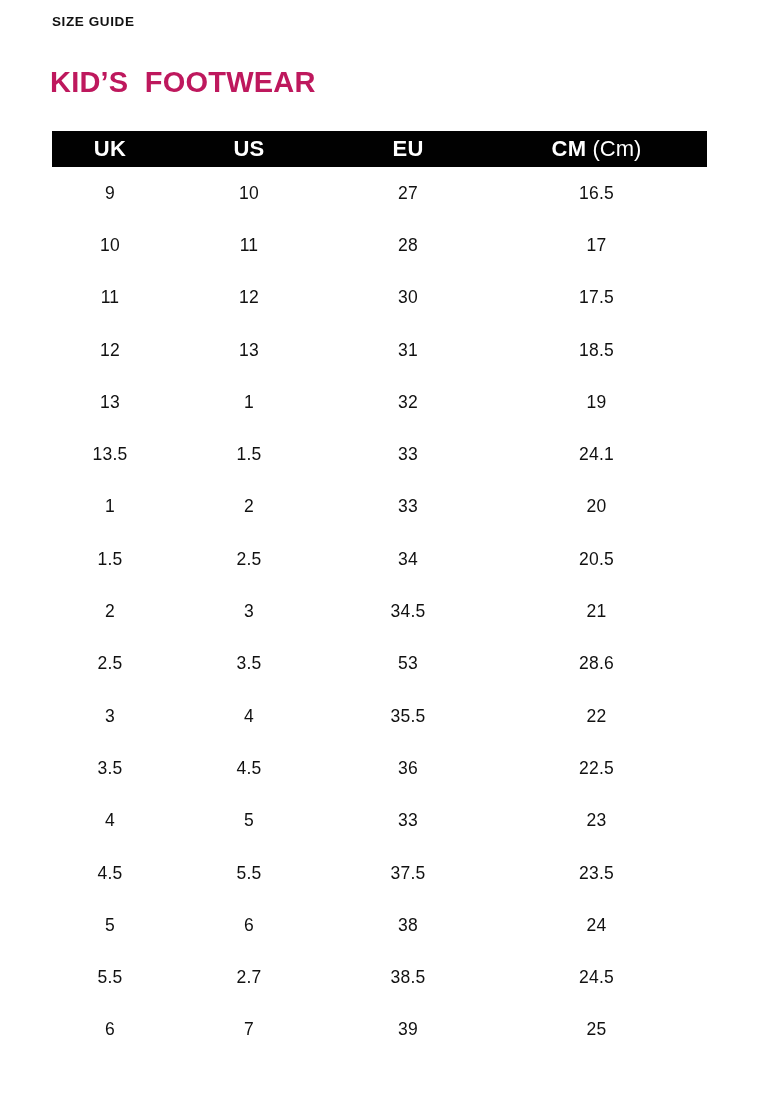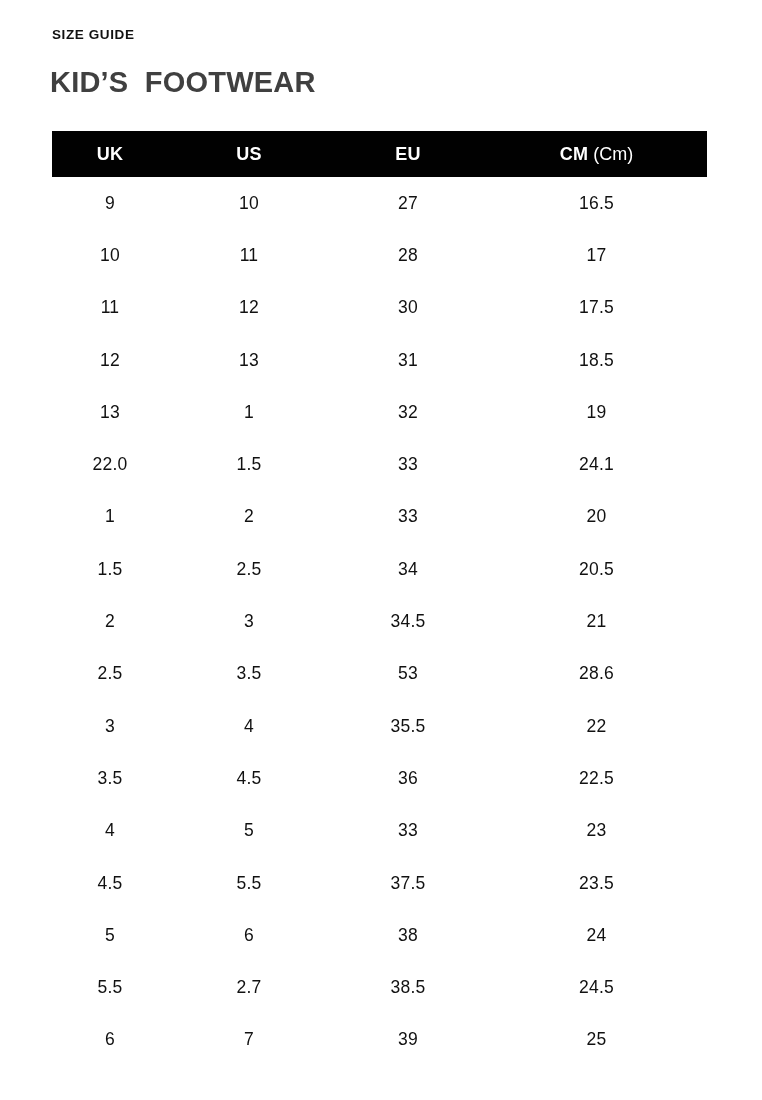--- a/index.html
+++ b/index.html
@@ -18,56 +18,56 @@
     position: relative;
     width: 762px;
     height: 1100px;
     box-sizing: border-box;
   }
 
   
   .eyebrow {
     position: absolute;
     left: 52px;
-    top: 28px;
+    top: 15px;
     font-size: 13.5px;
     font-weight: 700;
     letter-spacing: 0.6px;
     line-height: 1;
     color: #111111;
     white-space: pre;
   }
   .page-title {
     position: absolute;
     left: 50px;
     top: 68px;
     font-size: 29px;
     font-weight: 700;
     letter-spacing: 0.2px;
     line-height: 1;
-    color: #404040;
+    color: #be185d;
     white-space: pre;
   }
 
   
   .size-table {
     position: absolute;
     left: 52px;
     top: 131px;
     width: 655px;
     border-collapse: collapse;
     table-layout: fixed;
   }
   .size-table thead tr {
     background: #010101;
   }
   .size-table thead th {
-    height: 46px;
+    height: 36px;
     color: #ffffff;
-    font-size: 18px;
+    font-size: 22px;
     font-weight: 700;
     text-align: center;
     vertical-align: middle;
     padding: 0;
     letter-spacing: 0.3px;
     white-space: pre;
   }
   .size-table thead th .unit-sub {
     font-weight: 400;
     letter-spacing: 0;
@@ -137,21 +137,21 @@
           <td>31</td>
           <td>18.5</td>
         </tr>
         <tr>
           <td>13</td>
           <td>1</td>
           <td>32</td>
           <td>19</td>
         </tr>
         <tr>
-          <td>22.0</td>
+          <td>13.5</td>
           <td>1.5</td>
           <td>33</td>
           <td>24.1</td>
         </tr>
         <tr>
           <td>1</td>
           <td>2</td>
           <td>33</td>
           <td>20</td>
         </tr>

